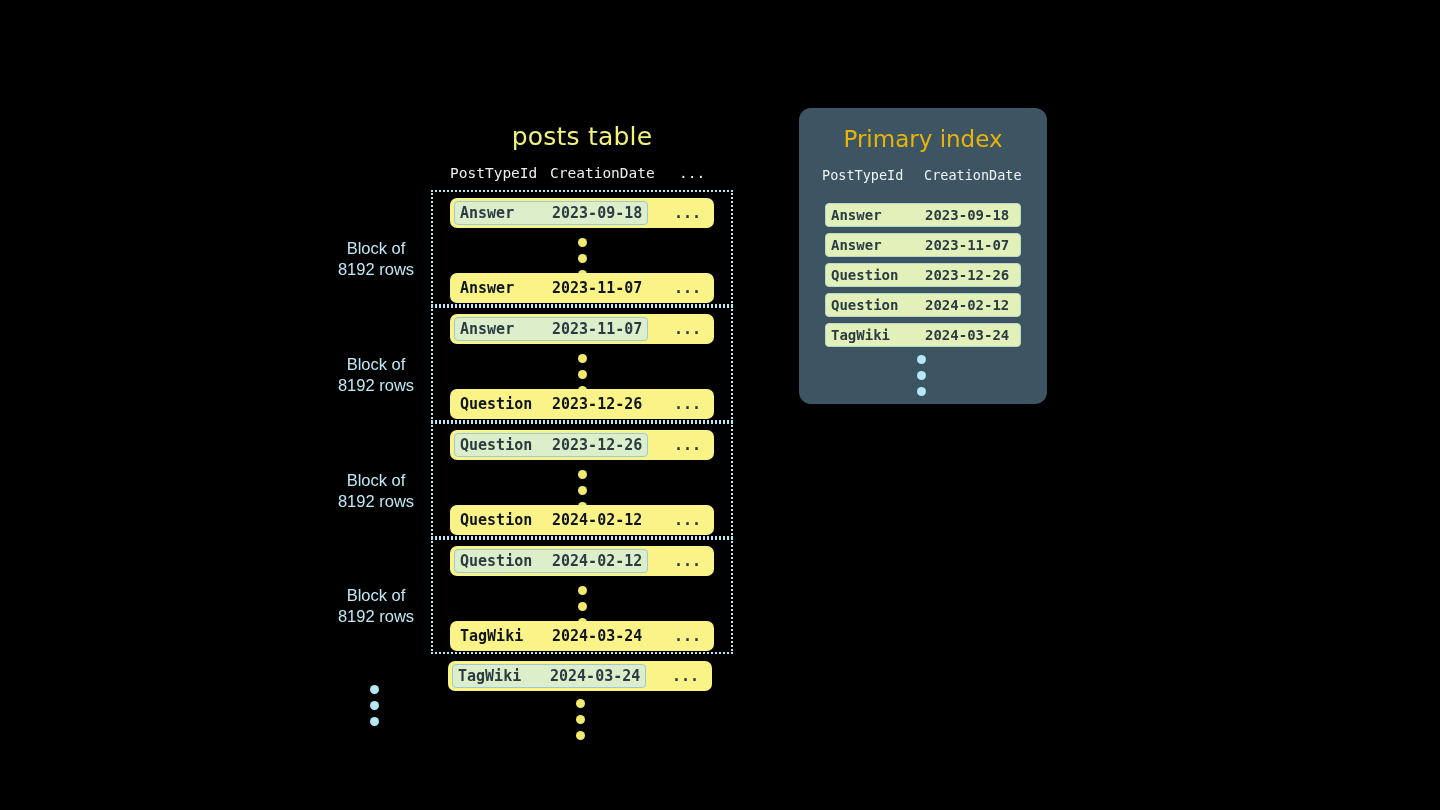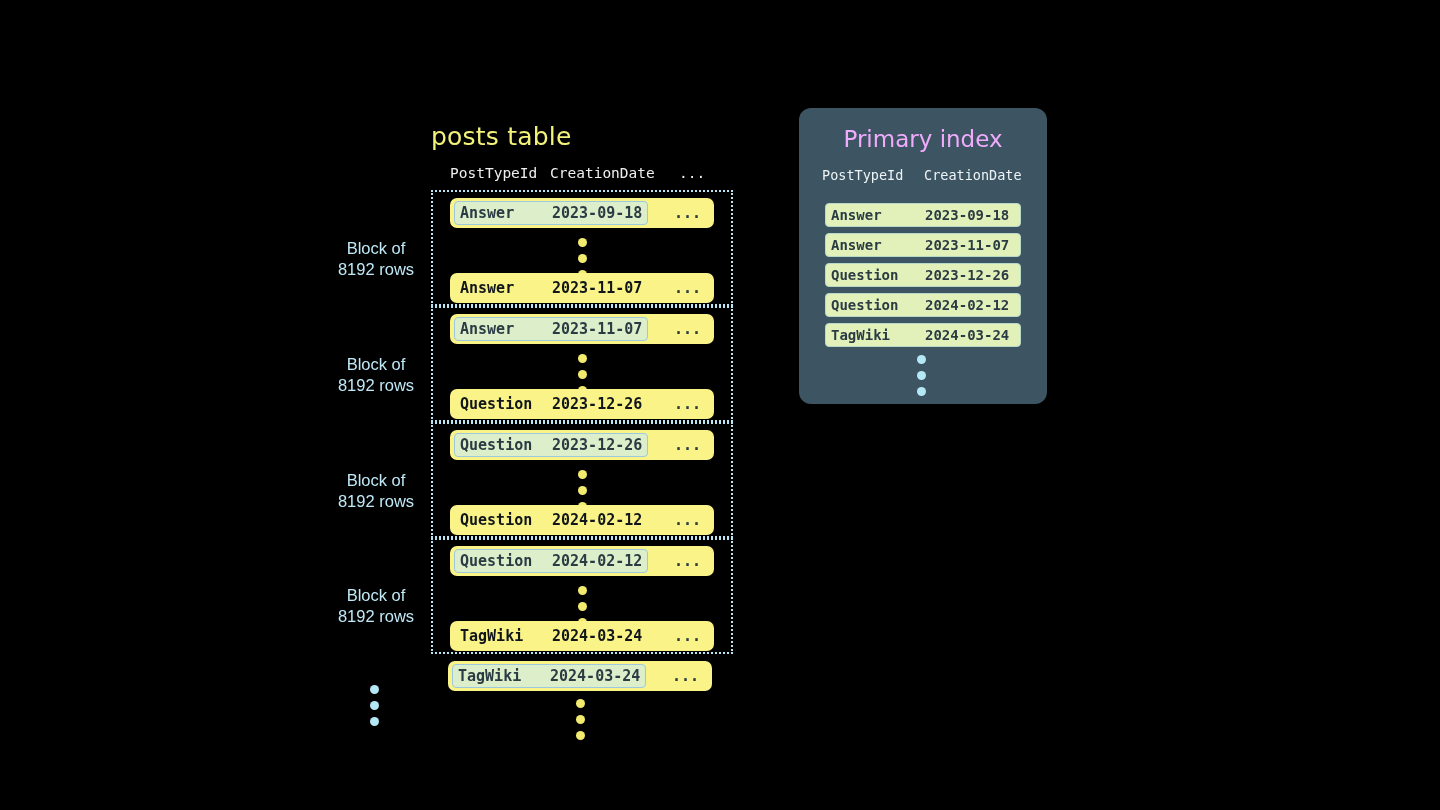--- a/index.html
+++ b/index.html
@@ -19,21 +19,21 @@
     position: absolute;
     inset: 0;
   }
 
   
   .posts-title {
     position: absolute;
     left: 431px;
     top: 122px;
     width: 302px;
-    text-align: left;
+    text-align: center;
     color: #f2f27a;
     font-family: "DejaVu Sans", sans-serif;
     font-size: 25px;
     letter-spacing: 0.2px;
   }
 
   .posts-header {
     position: absolute;
     left: 431px;
     top: 165px;
@@ -149,21 +149,21 @@
     height: 296px;
     background: #3d5562;
     border-radius: 12px;
   }
   .index-title {
     position: absolute;
     left: 0;
     top: 18px;
     width: 248px;
     text-align: center;
-    color: #f0abfc;
+    color: #eab308;
     font-family: "DejaVu Sans", sans-serif;
     font-size: 23px;
   }
   .index-header {
     position: absolute;
     left: 0;
     top: 59px;
     width: 248px;
     height: 22px;
     font-family: "DejaVu Sans Mono", monospace;

